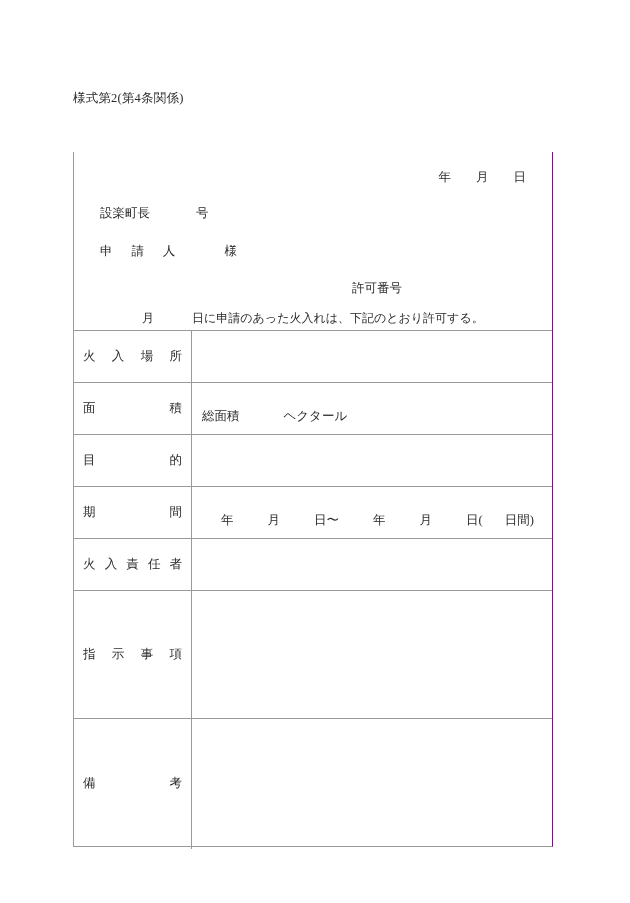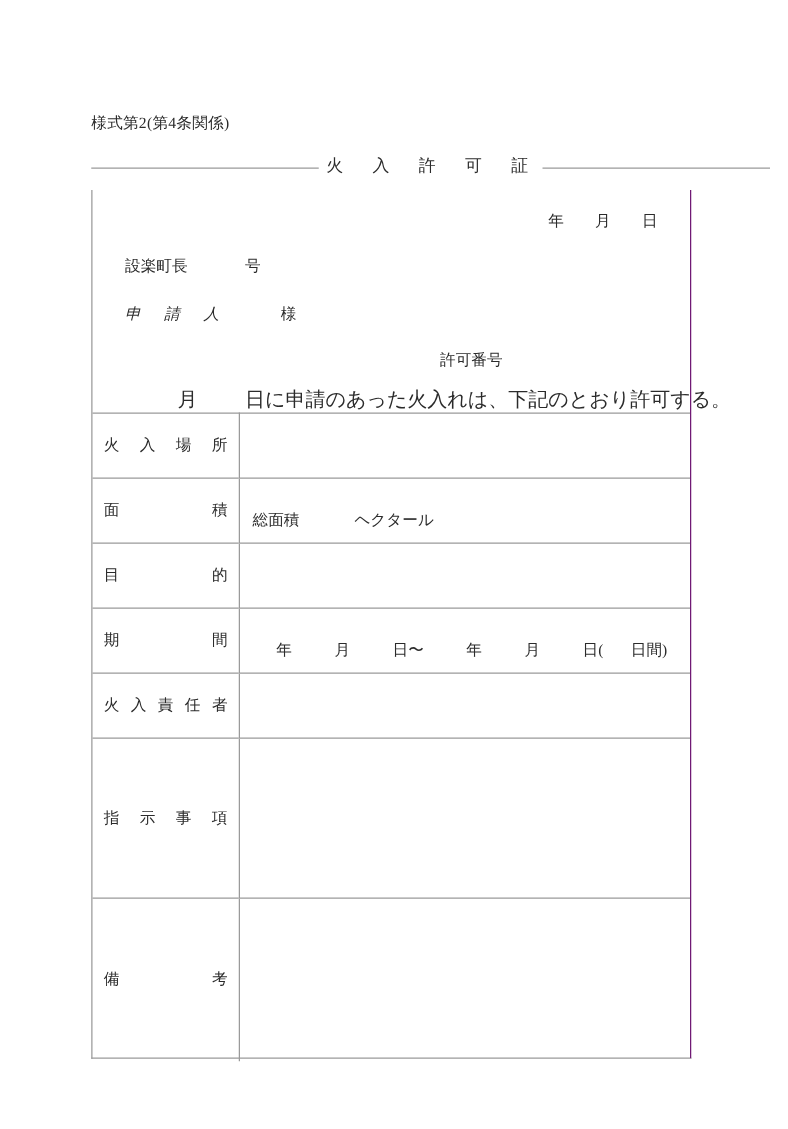--- a/index.html
+++ b/index.html
@@ -100,21 +100,21 @@
     font-size: 12.5px;
     white-space: nowrap;
   }
   .applicant {
     position: absolute;
     left: 26px;
     top: 91px;
     font-size: 12.5px;
     white-space: nowrap;
   }
-  .lbl-wide { letter-spacing: 3.2px; font-style: italic; }
+  .lbl-wide { letter-spacing: 3.2px; }
   .gap-lg { display: inline-block; width: 46px; }
 
   .issuer {
     position: absolute;
     left: 278px;
     top: 128px;
     font-size: 12.5px;
     white-space: nowrap;
   }
 
@@ -122,21 +122,21 @@
     position: absolute;
     left: 0;
     top: 0;
     width: 100%;
     height: 100%;
   }
   .statement-inner {
     position: absolute;
     left: 68px;
     top: 158px;
-    font-size: 16px;
+    font-size: 12px;
     white-space: nowrap;
     text-align: center;
   }
   .statement-inner .sp-md { display: inline-block; width: 38px; }
 
   
   .tbl {
     position: absolute;
     left: 0;
     top: 178px;
@@ -180,25 +180,20 @@
   .val-period .sp-xs { display: inline-block; width: 22px; }
   .val-period-inner { padding-left: 24px; }
 </style>
 </head>
 <body>
 
 <div class="page">
 
   <div class="form-no">様式第2(第4条関係)</div>
 
-  <div class="title-bar">
-    <div class="rule rule-left"></div>
-    <div class="title-text">火　入　許　可　証</div>
-    <div class="rule rule-right"></div>
-  </div>
 
   <div class="doc-box">
 
     <div class="header-area">
 
       <div class="date-line">年　　月　　日</div>
 
       <div class="permit-no">
         <span>設楽町長</span><span class="gap-lg"></span><span>号</span>
       </div>

